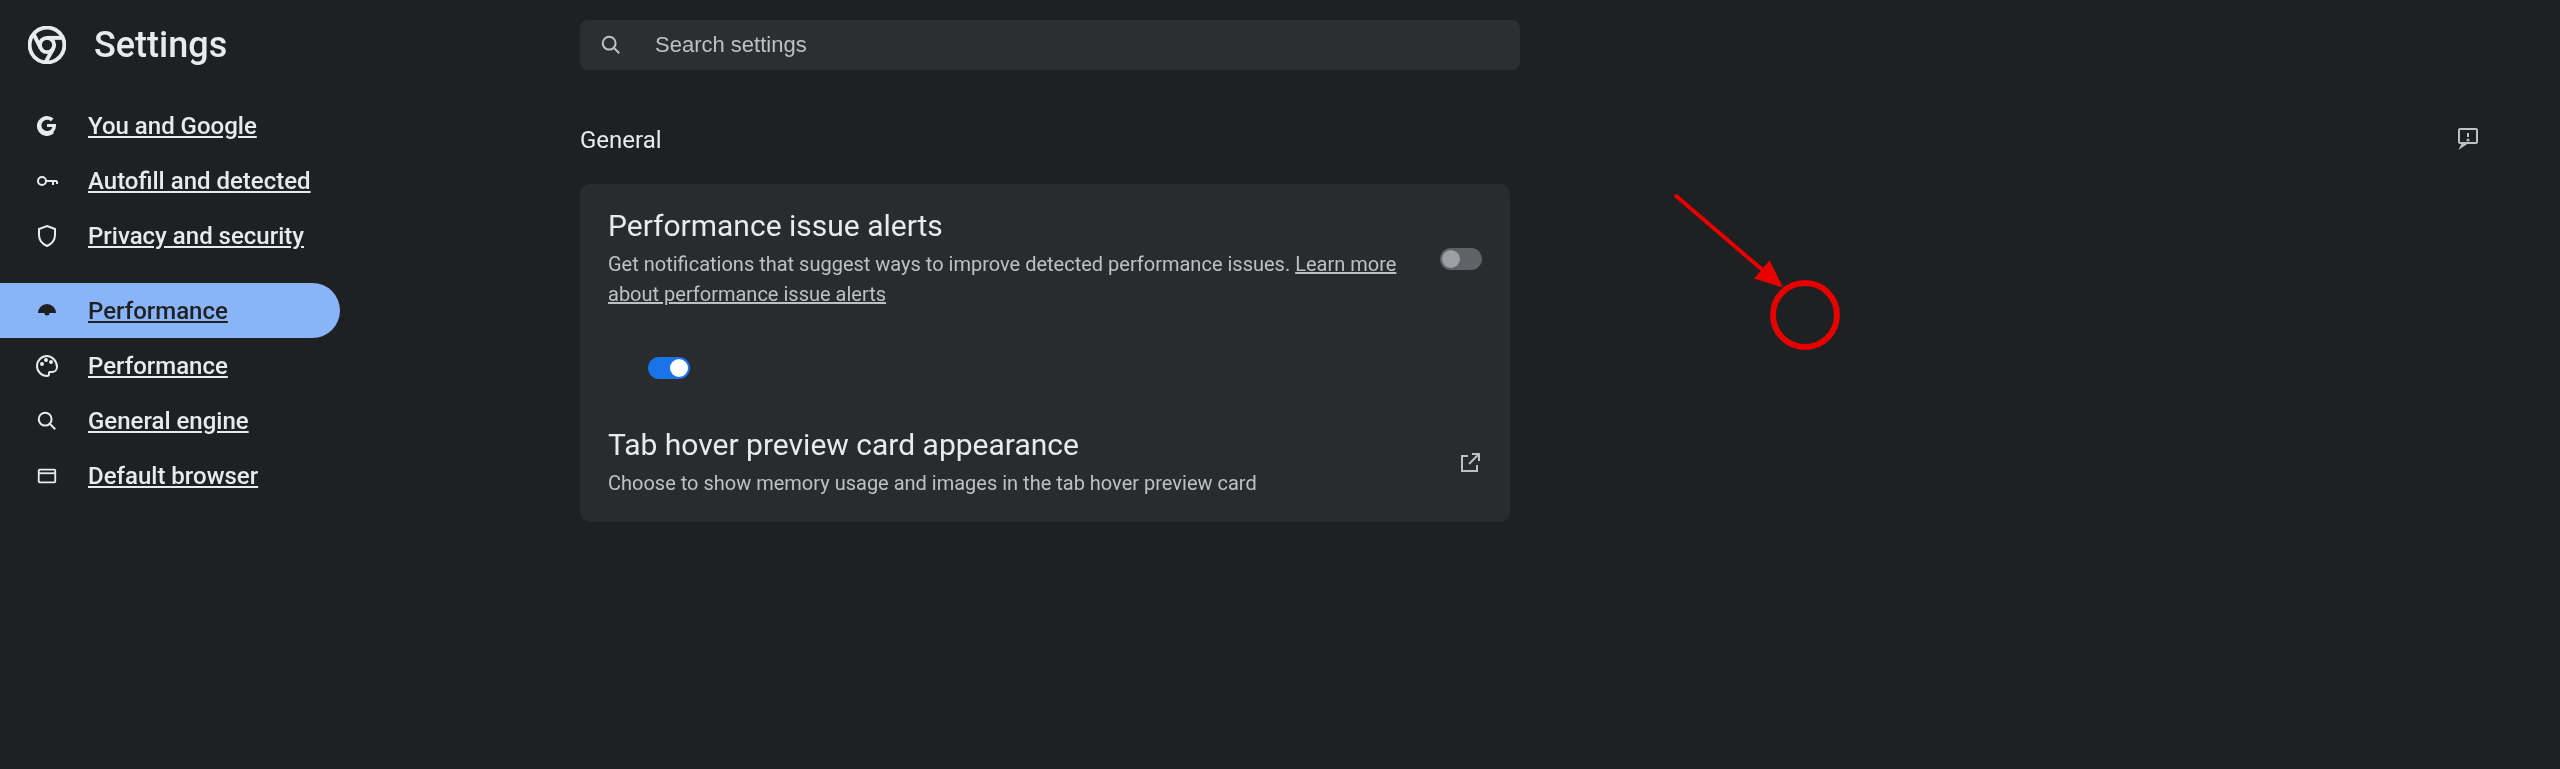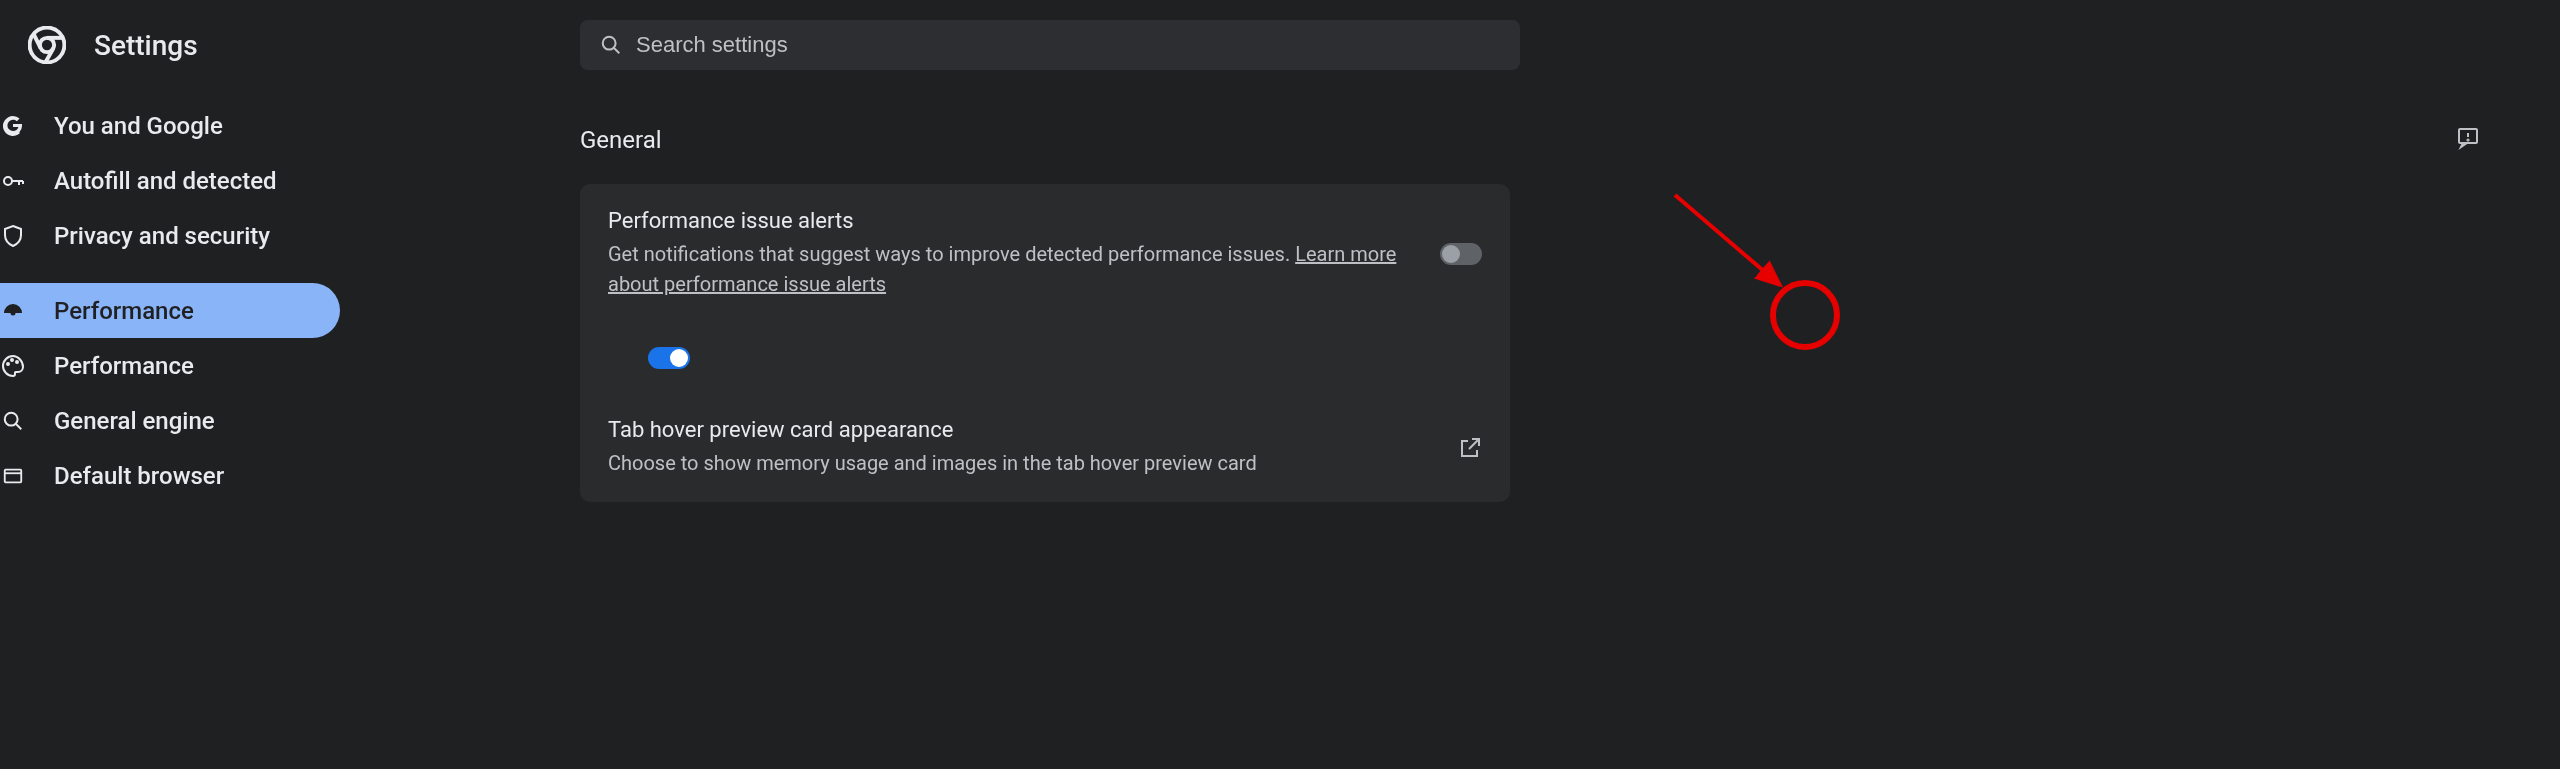--- a/index.html
+++ b/index.html
@@ -17,21 +17,21 @@
   align-items: center;
   height: 90px;
   padding-left: 28px;
 }
 .logo {
   width: 38px;
   height: 38px;
   margin-right: 28px;
 }
 .page-title {
-  font-size: 28px;
+  font-size: 36px;
   font-weight: 500;
   color: #e8eaed;
 }
 .search-container {
   position: absolute;
   top: 20px;
   left: 580px;
   width: 940px;
   height: 50px;
   background: #2d2e31;
@@ -46,36 +46,39 @@
   margin-right: 14px;
   flex-shrink: 0;
 }
 .search-input {
   background: transparent;
   border: none;
   outline: none;
   color: #bdc1c6;
   font-size: 22px;
   width: 100%;
+  margin-left: 19px;
 }
 .search-input::placeholder { color: #bdc1c6; }
 
 .layout {
   display: flex;
 }
 .sidebar {
   width: 340px;
   padding-top: 8px;
 }
 .sidebar-item {
   display: flex;
   align-items: center;
   height: 55px;
-  cursor: pointer;
-  color: #e8eaed;
+  padding-left: 34px;
+  cursor: pointer;
+  color: #e8eaed;
+  text-decoration: underline;
 }
 .sidebar-item .icon {
   width: 26px;
   height: 26px;
   margin-right: 28px;
   display: flex;
   align-items: center;
   justify-content: center;
 }
 .sidebar-item .label {
@@ -111,21 +114,21 @@
 }
 .setting-row {
   display: flex;
   align-items: center;
   padding: 24px 28px;
 }
 .setting-text {
   flex: 1;
 }
 .setting-title {
-  font-size: 22px;
+  font-size: 30px;
   color: #e8eaed;
   margin-bottom: 6px;
 }
 .setting-desc {
   font-size: 20px;
   color: #bdc1c6;
   line-height: 1.5;
 }
 .setting-desc a, .setting-link {
   color: #bdc1c6;

